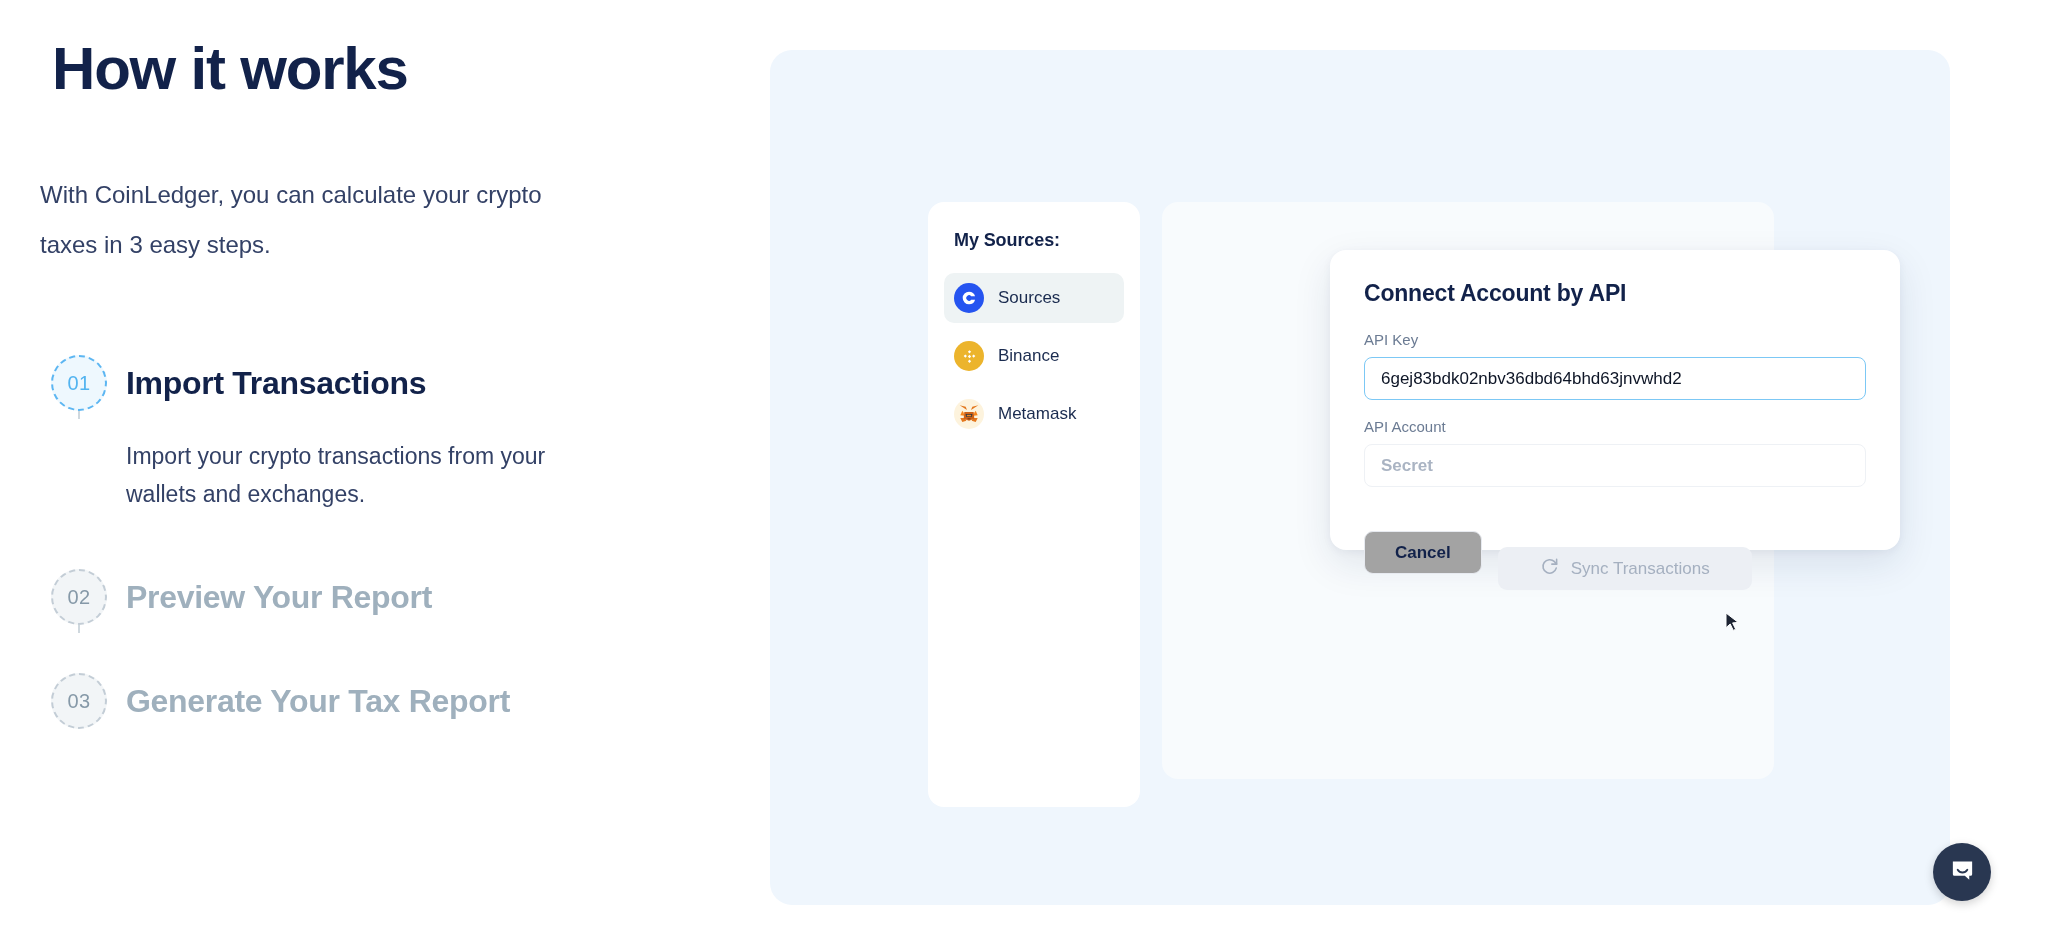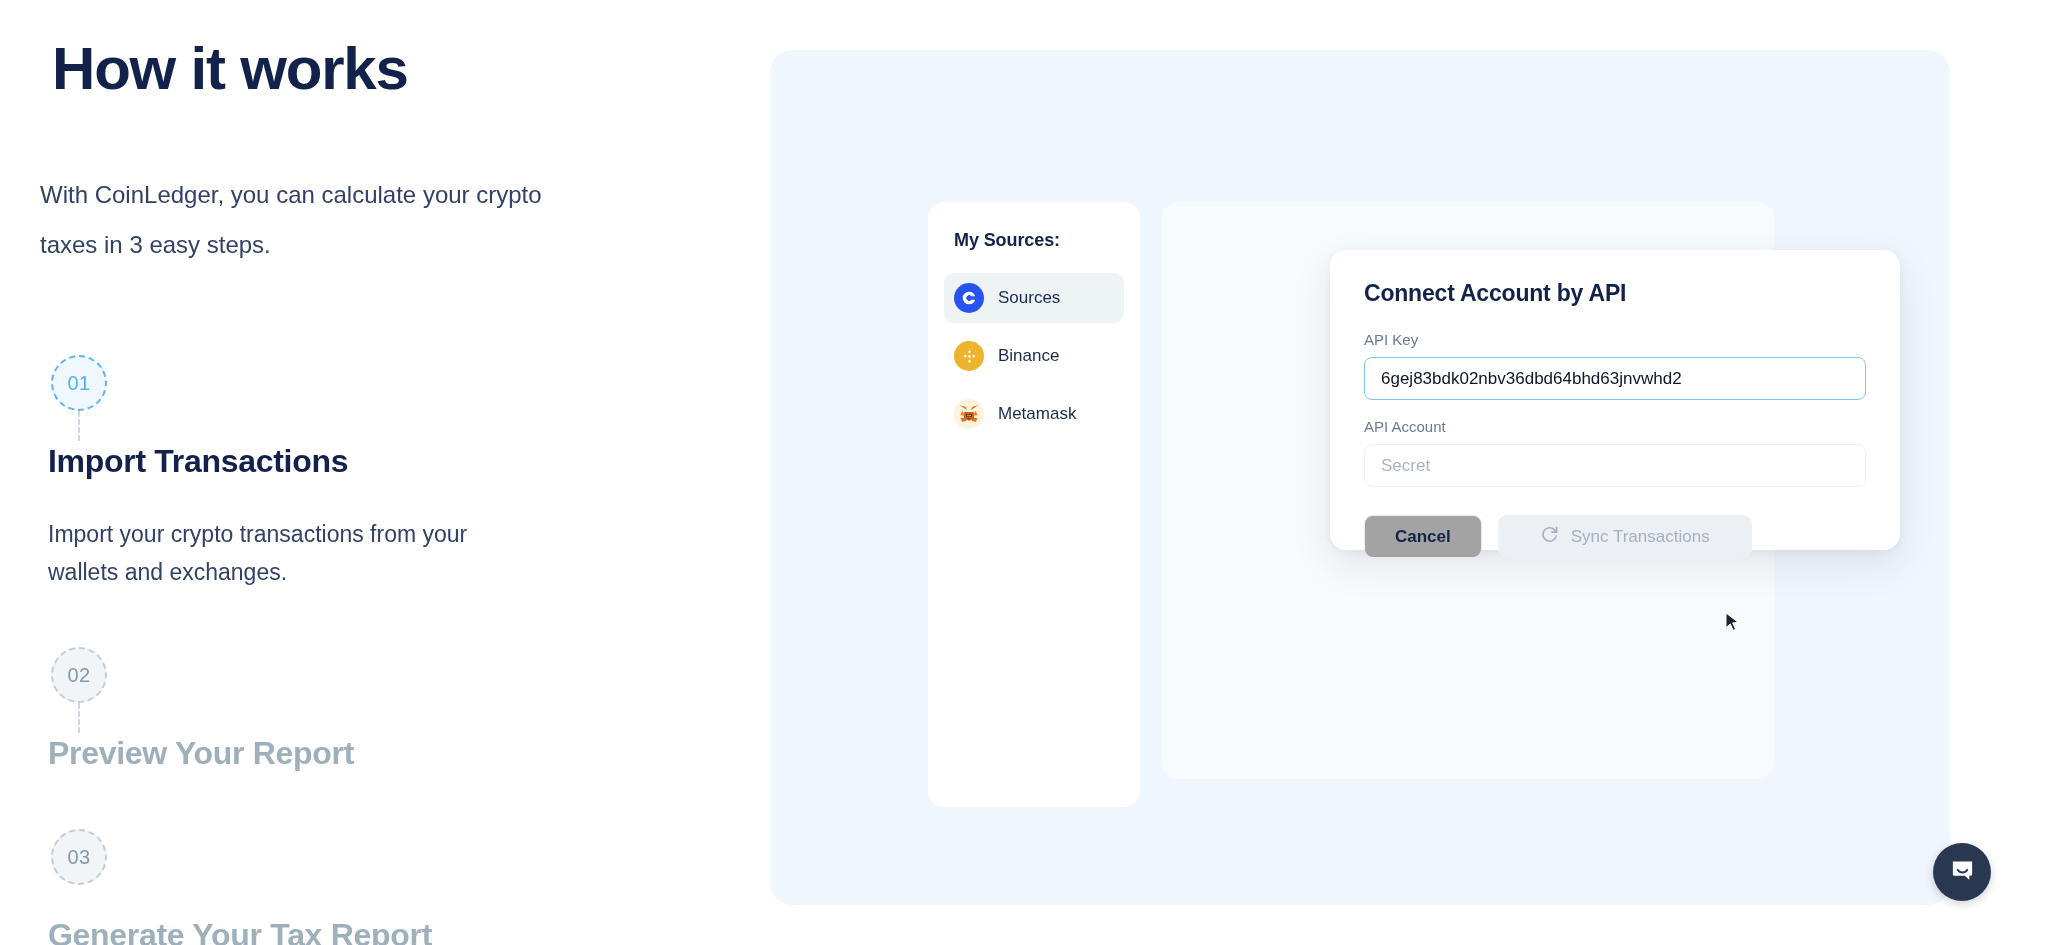--- a/index.html
+++ b/index.html
@@ -18,21 +18,21 @@
     position: absolute; left: 12px; top: 36px;
     font-size: 60px; font-weight: 700; letter-spacing: -1.2px;
     color: #12224a; line-height: 1.1;
   }
   .lede {
     position: absolute; left: 0; top: 170px; width: 560px;
     font-size: 24px; line-height: 50px; color: #334166; font-weight: 400;
   }
 
   .steps { position: absolute; left: 0; top: 355px; width: 660px; }
-  .step { position: relative; display: flex; align-items: flex-start; flex-direction: column; }
+  .step { position: relative; display: flex; align-items: flex-start; }
   .step-rail {
     position: relative; width: 78px; flex: 0 0 78px;
     display: flex; justify-content: center;
   }
   .badge {
     width: 56px; height: 56px; border-radius: 50%;
     display: flex; align-items: center; justify-content: center;
     font-size: 20px; font-weight: 500; letter-spacing: .5px;
     position: relative; z-index: 2; flex: 0 0 56px;
   }
@@ -109,37 +109,38 @@
     font-size: 23px; font-weight: 700; color: #12224a;
     letter-spacing: -0.2px; margin-bottom: 24px;
   }
   .field-label { font-size: 15px; color: #6b7b93; margin-bottom: 9px; }
   .text-input {
     width: 100%; height: 43px; border-radius: 8px;
     font-size: 17px; padding: 0 16px; outline: none;
     font-family: "Liberation Sans", sans-serif;
   }
   .text-input.focused { border: 1.5px solid #7cc8f5; color: #0d1526; background:#fff; }
-  .text-input.plain { border: 1.5px solid #eef1f5; color: #0d1526; background:#fff; }
+  .text-input.plain { border: 1.5px solid #eef1f5; color: #0d1526; background:#fff;font-weight:bold; }
   .text-input.plain::placeholder { color: #aab4c3; }
   .field-gap { height: 18px; }
 
   .modal-actions { display: flex; align-items: center; gap: 16px; margin-top: 28px; }
   .btn-cancel {
     height: 43px; padding: 0 30px; border-radius: 9px;
     border: 1.5px solid #e7eaf0; background: #a3a3a3;
     font-size: 17px; font-weight: 700; color: #12224a;
     font-family: "Liberation Sans", sans-serif; cursor: pointer;
   }
   .btn-sync {
     height: 43px; padding: 0 42px; border-radius: 9px; border: none;
     background: #eceff4; color: #a5b0c0;
     font-size: 17px; font-weight: 400; cursor: default;
     display: flex; align-items: center; gap: 12px;
     font-family: "Liberation Sans", sans-serif;
+    margin-top: 32px;
   }
 
   .cursor { position: absolute; left: 1725px; top: 612px; width: 16px; height: 22px; }
 
   .chat-widget {
     position: absolute; left: 1962px; top: 872px;
     width: 58px; height: 58px; border-radius: 50%;
     background: #293751; display: flex; align-items: center; justify-content: center;
     transform: translate(-50%,-50%);
     box-shadow: 0 3px 10px rgba(0,0,0,.18);

